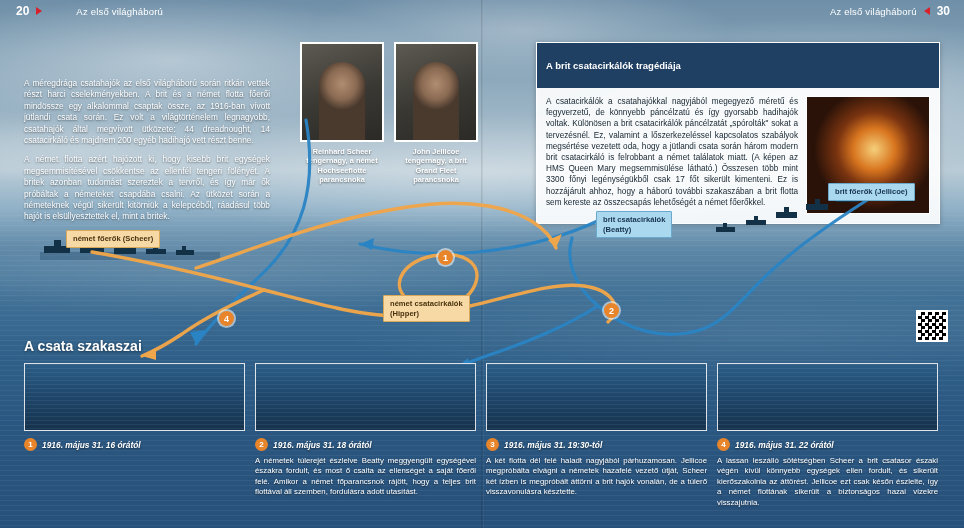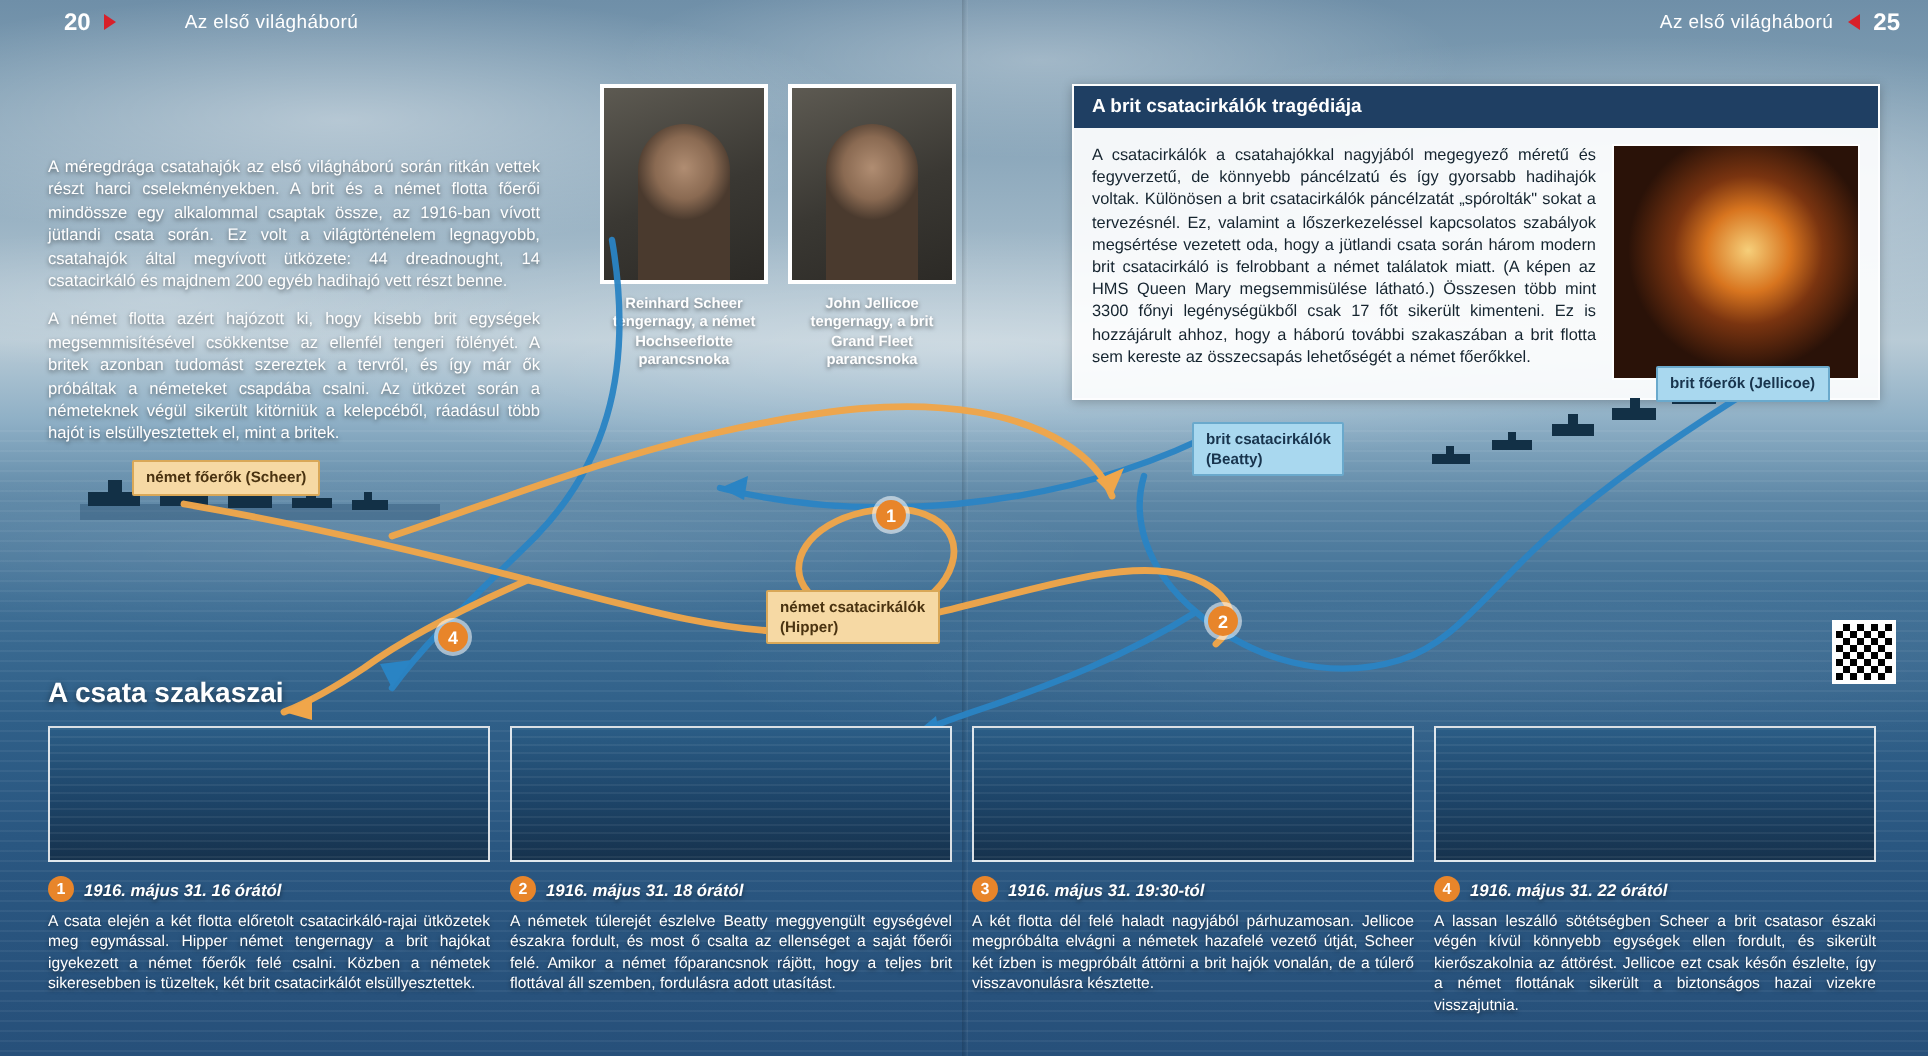--- a/index.html
+++ b/index.html
@@ -37,21 +37,21 @@
       radial-gradient(ellipse 500px 60px at 200px 60px, rgba(255,255,255,.10), rgba(255,255,255,0) 70%),
       radial-gradient(ellipse 600px 70px at 760px 120px, rgba(255,255,255,.08), rgba(255,255,255,0) 70%);
   }
 
   
   .hdr {
     position: absolute; top: 0; height: 22px;
     display: flex; align-items: center; gap: 7px;
     font-size: 10px; color: #ffffff;
   }
-  .hdr.left { left: 0; padding-left: 32px; }
+  .hdr.left { left: 0; padding-left: 16px; }
   .hdr.right { right: 0; padding-right: 14px; }
   .hdr .pg { font-weight: bold; font-size: 12px; color:#ffffff; }
   .hdr .ttl { font-size: 9.5px; letter-spacing: .2px; margin-left: 27px; }
   .tri {
     width: 0; height: 0; border-top: 4.5px solid transparent;
     border-bottom: 4.5px solid transparent;
   }
   .tri.r { border-left: 6px solid #d8202a; }
   .tri.l { border-right: 6px solid #d8202a; }
 
@@ -100,21 +100,21 @@
 
   
   .sidebox {
     position: absolute; left: 536px; top: 42px; width: 404px;
     background: rgba(255,255,255,.90);
     border: 1px solid rgba(255,255,255,.7);
     box-shadow: 0 1px 5px rgba(0,0,0,.25);
   }
   .sidebox .sb-head {
     background: #1f3f63; color: #ffffff; font-size: 9.5px; font-weight: bold;
-    padding: 5px 9px;
+    padding: 17px 9px;
   }
   .sidebox .sb-body { display: flex; padding: 8px 9px 9px 9px; gap: 8px; }
   .sidebox .sb-text {
     width: 252px; font-size: 8.2px; line-height: 11.2px; color: #15242f;
     text-align: justify;
   }
   .sidebox .sb-img {
     width: 124px; height: 118px;
     background:
       radial-gradient(ellipse 60px 60px at 55% 45%, #f6cf7a, #d8751f 35%, #7a3410 62%, #2a1208 100%),
@@ -202,21 +202,21 @@
   <div class="spine"></div>
 
   <div class="hdr left">
     <span class="pg">20</span>
     <span class="tri r"></span>
     <span class="ttl">Az első világháború</span>
   </div>
   <div class="hdr right">
     <span class="ttl">Az első világháború</span>
     <span class="tri l"></span>
-    <span class="pg">25</span>
+    <span class="pg">30</span>
   </div>
 
 
   <div class="intro">
     <p>A méregdrága csatahajók az első világháború során ritkán vettek részt harci cselekményekben. A brit és a német flotta főerői mindössze egy alkalommal csaptak össze, az 1916-ban vívott jütlandi csata során. Ez volt a világtörténelem legnagyobb, csatahajók által megvívott ütközete: 44 dreadnought, 14 csatacirkáló és majdnem 200 egyéb hadihajó vett részt benne.</p>
     <p>A német flotta azért hajózott ki, hogy kisebb brit egységek megsemmisítésével csökkentse az ellenfél tengeri fölényét. A britek azonban tudomást szereztek a tervről, és így már ők próbáltak a németeket csapdába csalni. Az ütközet során a németeknek végül sikerült kitörniük a kelepcéből, ráadásul több hajót is elsüllyesztettek el, mint a britek.</p>
   </div>
 
   <div class="portraits">
     <div class="portrait">
@@ -307,21 +307,20 @@
 
   <div class="sect-title">A csata szakaszai</div>
 
   <div class="panels">
     <div class="panel">
       <div class="pimg"></div>
       <div class="phead">
         <div class="pnum">1</div>
         <div class="ptitle">1916. május 31. 16 órától</div>
       </div>
-      <div class="ptext">A csata elején a két flotta előretolt csatacirkáló-rajai ütközetek meg egymással. Hipper német tengernagy a brit hajókat igyekezett a német főerők felé csalni. Közben a németek sikeresebben is tüzeltek, két brit csatacirkálót elsüllyesztettek.</div>
     </div>
     <div class="panel">
       <div class="pimg"></div>
       <div class="phead">
         <div class="pnum">2</div>
         <div class="ptitle">1916. május 31. 18 órától</div>
       </div>
       <div class="ptext">A németek túlerejét észlelve Beatty meggyengült egységével északra fordult, és most ő csalta az ellenséget a saját főerői felé. Amikor a német főparancsnok rájött, hogy a teljes brit flottával áll szemben, fordulásra adott utasítást.</div>
     </div>
     <div class="panel">

